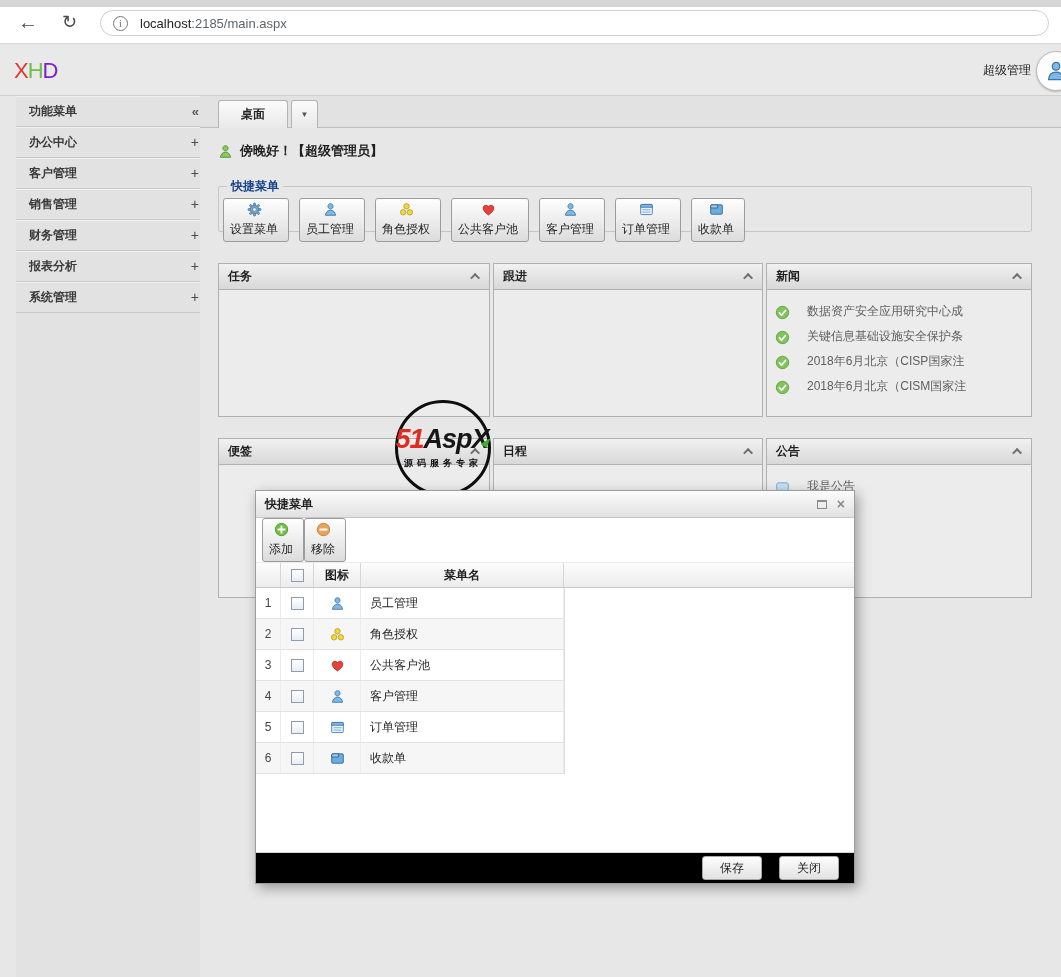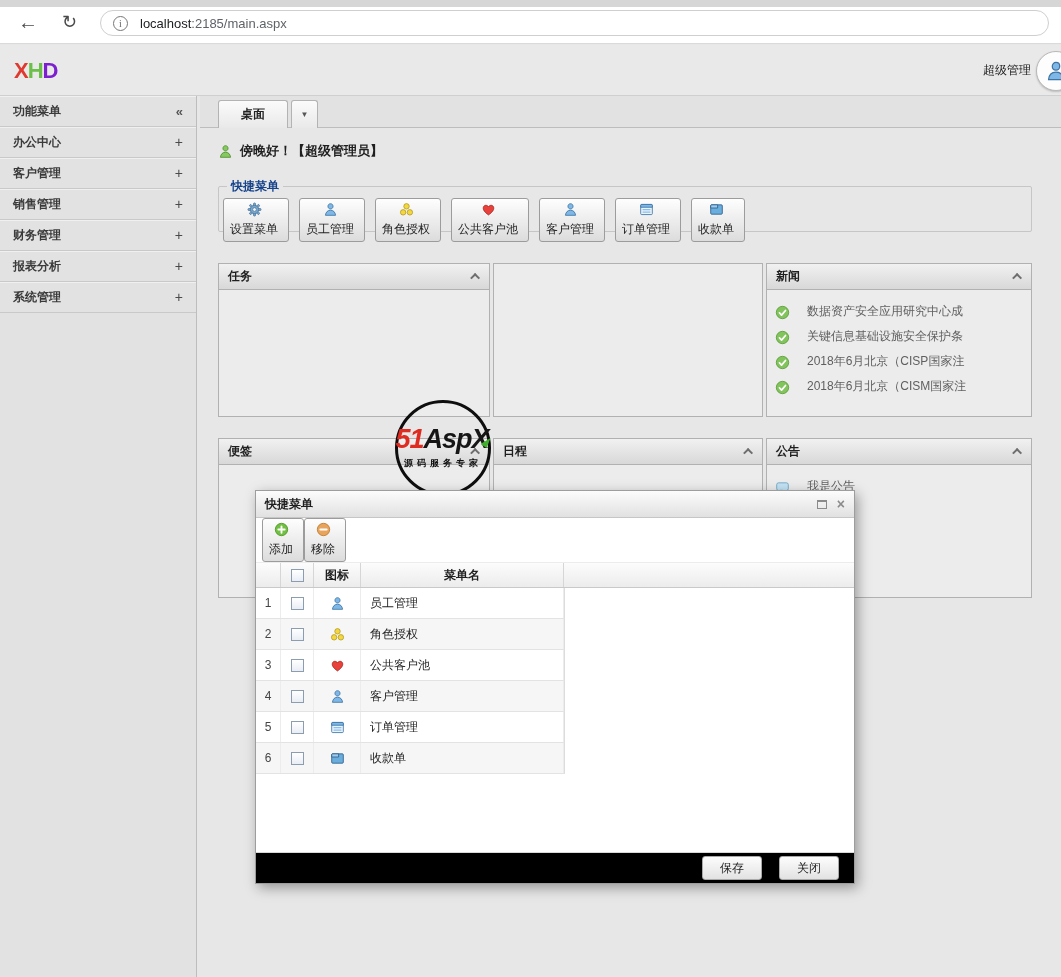--- a/index.html
+++ b/index.html
@@ -12,27 +12,27 @@
   .nav-btn { position:absolute; top:12px; font-size:20px; line-height:20px; color:#4a4a4a; cursor:pointer; background:none; border:none; }
   .nav-back { left:18px; }
   .nav-refresh { left:62px; font-size:18px; }
   .url-bar { position:absolute; left:100px; right:12px; top:10px; height:26px; border:1px solid #cfcfcf; border-radius:14px; background:#fff; display:flex; align-items:center; padding-left:12px; }
   .info-badge { width:15px; height:15px; border:1.2px solid #777; border-radius:50%; color:#666; font-size:10px; font-family:"Liberation Serif",serif; display:flex; align-items:center; justify-content:center; flex:0 0 auto; }
   .url-text { margin-left:12px; font-size:13px; color:#5f6368; white-space:nowrap; }
   .url-text .host { color:#202124; }
 
   
   .app-header { position:absolute; top:45px; left:0; right:0; height:51px; background:#e9e9e9; border-bottom:1px solid #cfcfcf; z-index:2; }
-  .logo { position:absolute; left:14px; top:13px; font-size:22px; font-weight:700; letter-spacing:1px; }
+  .logo { position:absolute; left:14px; top:13px; font-size:22px; font-weight:400; letter-spacing:1px; }
   .logo .lx { color:#e0392f; } .logo .lh { color:#6cc04a; margin-left:-2px; } .logo .ld { color:#7b1fd0; margin-left:-2px; }
   .user-area { position:absolute; right:30px; top:17px; font-size:12px; color:#1c1c1c; }
   .avatar { position:absolute; right:-15px; top:6px; width:40px; height:40px; border-radius:50%; background:#fdfdfd; border:1px solid #b9b9b9; display:flex; align-items:center; justify-content:center; box-shadow:0 1px 2px rgba(0,0,0,.2); }
 
   
-  .sidebar { position:absolute; top:96px; left:0; width:197px; bottom:0; background:#e2e2e2; border-right:1px solid #bdbdbd; }
+  .sidebar { position:absolute; top:96px; left:16px; width:197px; bottom:0; background:#e2e2e2; border-right:1px solid #bdbdbd; }
   .sb-row { height:31px; line-height:29px; padding:0 13px; border-top:1px solid #f0f0f0; border-bottom:1px solid #c9c9c9; font-size:12px; font-weight:bold; color:#3a3a3a; display:flex; align-items:center; justify-content:space-between; cursor:pointer; }
   .sb-glyph { font-size:13px; color:#555; font-weight:bold; }
   .sb-plus { font-size:14px; color:#4a4a4a; font-weight:normal; }
 
   
   .tabstrip { position:absolute; top:96px; left:200px; right:0; height:32px; background:#e2e2e2; border-bottom:1px solid #bdbdbd; }
   .tab-active { position:absolute; left:18px; top:4px; width:70px; height:28px; background:linear-gradient(#fbfbfb,#e9e9e9); border:1px solid #b3b3b3; border-bottom:none; border-radius:3px 3px 0 0; font-size:12px; font-weight:bold; color:#222; display:flex; align-items:center; justify-content:center; cursor:pointer; }
   .tab-drop { position:absolute; left:91px; top:4px; width:27px; height:28px; background:linear-gradient(#fbfbfb,#e9e9e9); border:1px solid #b3b3b3; border-bottom:none; border-radius:3px 3px 0 0; font-size:8px; color:#555; display:flex; align-items:center; justify-content:center; cursor:pointer; }
 
   
@@ -245,20 +245,24 @@
 
   <div class="panel" id="p-tasks">
     <div class="panel-h">
       <span>任务</span>
       <span class="chev-up"></span>
     </div>
     <div class="panel-b"></div>
   </div>
 
   <div class="panel" id="p-follow">
+    <div class="panel-h">
+      <span>跟进</span>
+      <span class="chev-up"></span>
+    </div>
     <div class="panel-b"></div>
   </div>
 
   <div class="panel" id="p-news">
     <div class="panel-h">
       <span>新闻</span>
       <span class="chev-up"></span>
     </div>
     <div class="panel-b" id="news-list">
         <div class="p-item">

